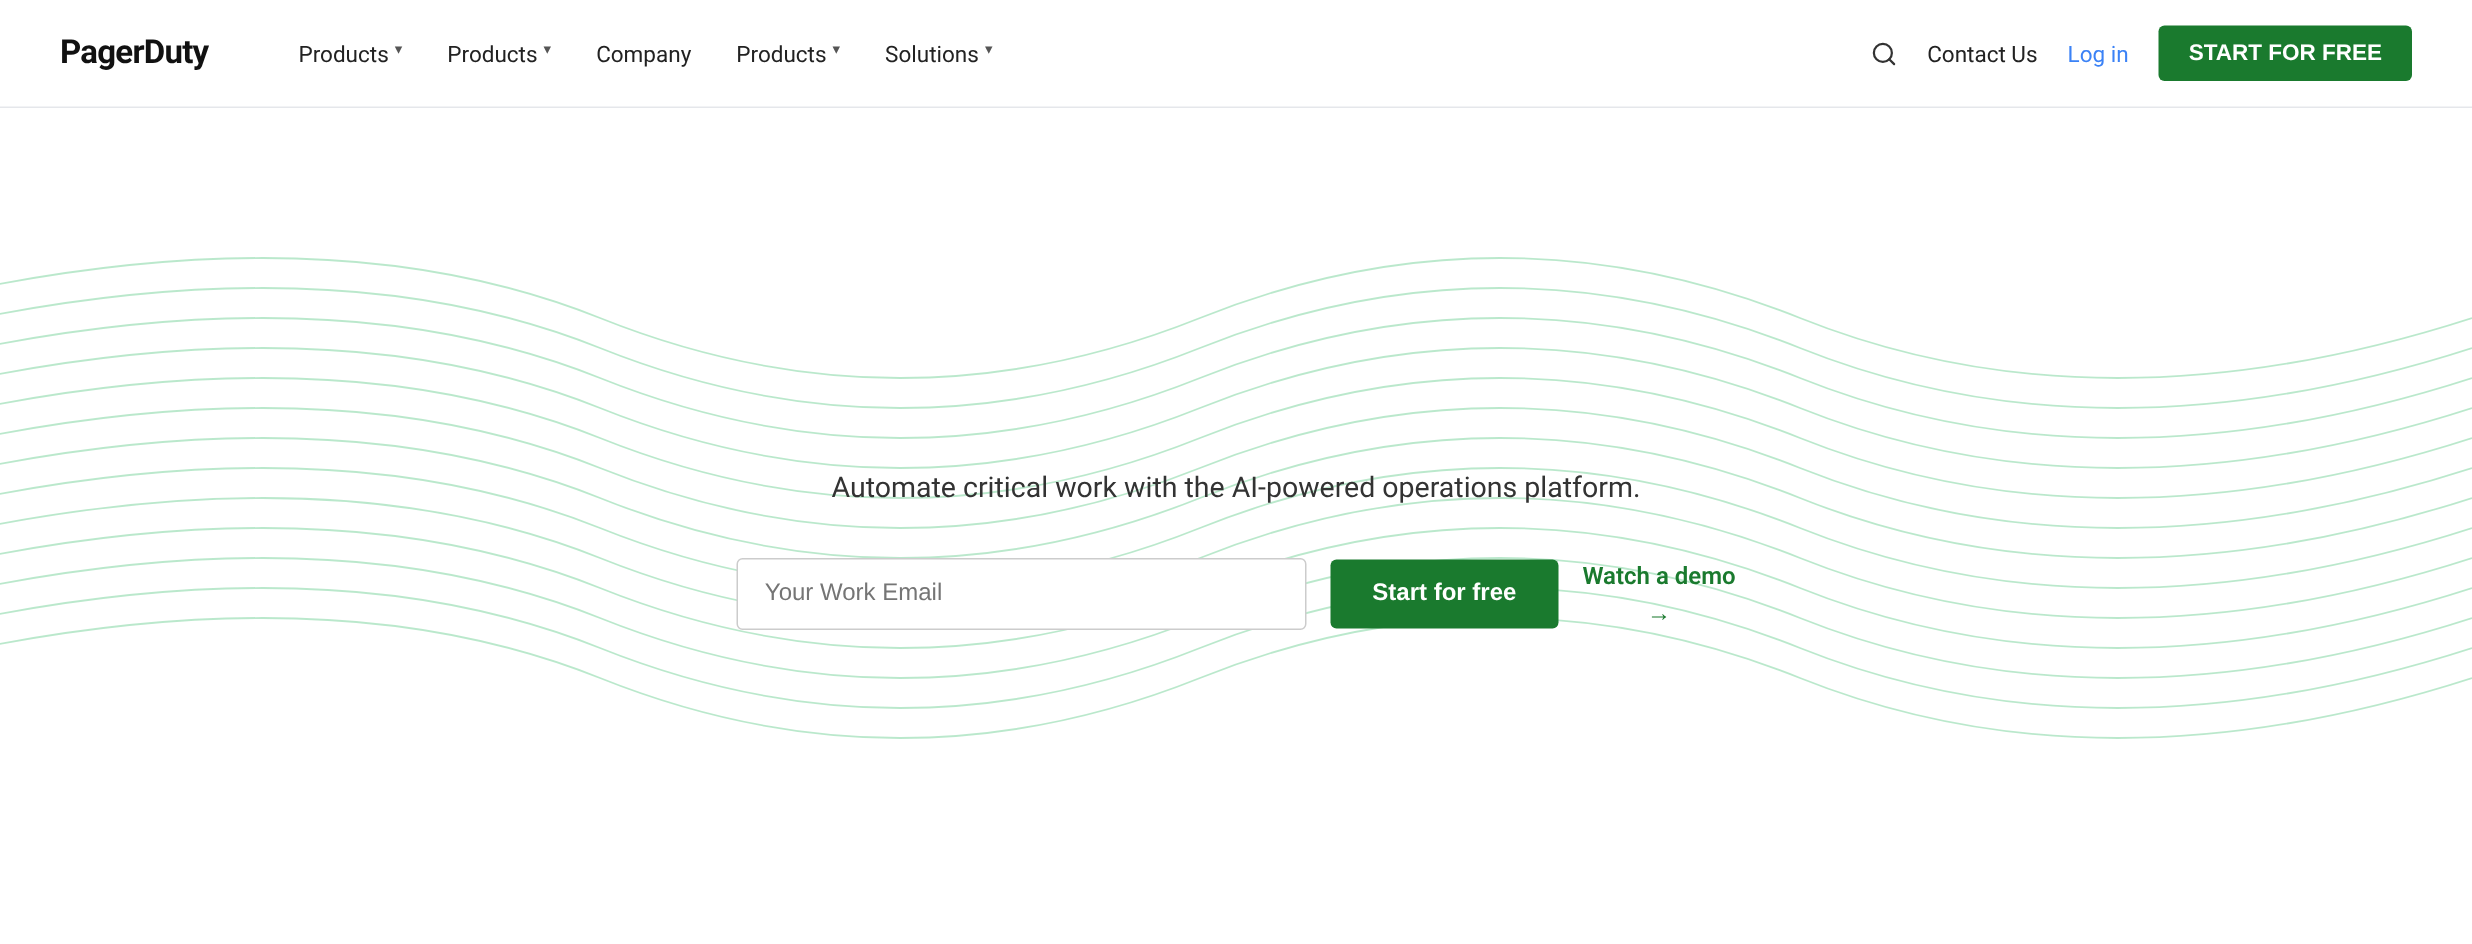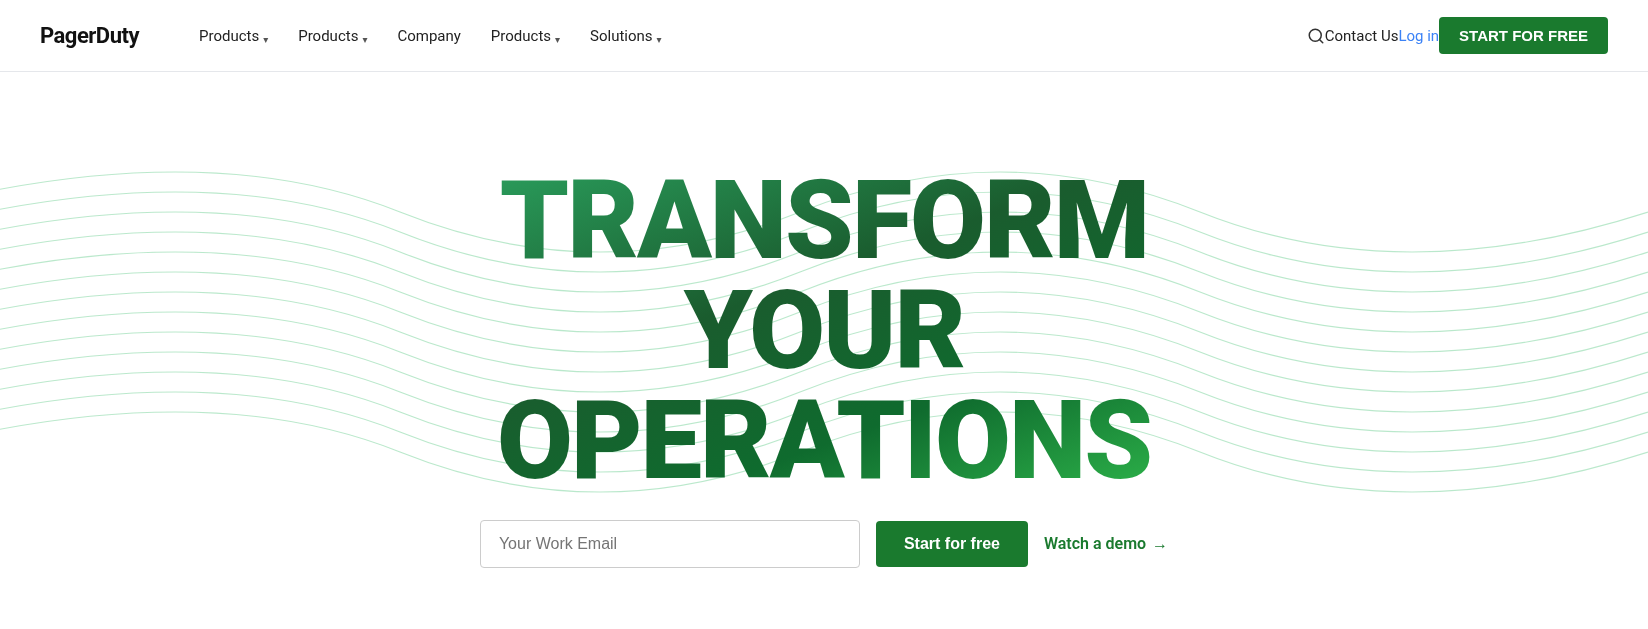--- a/index.html
+++ b/index.html
@@ -39,38 +39,39 @@
 
     nav {
       display: flex;
       align-items: center;
       gap: 6px;
       flex: 1;
     }
 
     .nav-item {
       display: flex;
-      align-items: flex-end;
+      align-items: flex-start;
       gap: 4px;
       padding: 8px 12px;
       font-size: 15px;
       color: #222;
       cursor: pointer;
       border-radius: 4px;
       white-space: nowrap;
     }
 
     .chevron {
       font-size: 10px;
       color: #555;
     }
 
     .header-right {
       display: flex;
       align-items: center;
+      gap: 20px;
     }
 
     .search-icon-btn {
       cursor: pointer;
       color: #333;
       font-size: 18px;
       display: flex;
       align-items: center;
     }
 
@@ -180,20 +181,21 @@
 
     .watch-demo-link {
       font-size: 16px;
       color: #1a7a2e;
       font-weight: 600;
       cursor: pointer;
       display: flex;
       align-items: center;
       gap: 6px;
       white-space: nowrap;
+      flex-direction: column;
     }
   </style>
 </head>
 <body>
 
 <header>
   <div class="logo">PagerDuty</div>
 
   <nav>
     <div class="nav-item">
@@ -245,26 +247,22 @@
       <path d="M-100,340 Q200,260 400,340 Q600,420 800,340 Q1000,260 1200,340 Q1400,420 1648,340"></path>
       <path d="M-100,180 Q200,100 400,180 Q600,260 800,180 Q1000,100 1200,180 Q1400,260 1648,180"></path>
       <path d="M-100,160 Q200,80 400,160 Q600,240 800,160 Q1000,80 1200,160 Q1400,240 1648,160"></path>
       <path d="M-100,360 Q200,280 400,360 Q600,440 800,360 Q1000,280 1200,360 Q1400,440 1648,360"></path>
       <path d="M-100,380 Q200,300 400,380 Q600,460 800,380 Q1000,300 1200,380 Q1400,460 1648,380"></path>
       <path d="M-100,140 Q200,60 400,140 Q600,220 800,140 Q1000,60 1200,140 Q1400,220 1648,140"></path>
     </g>
   </svg>
 
   <div class="hero-content">
-    <h1 class="hero-title">
-      <span>TRANSFORM</span><br>
-      <span>YOUR</span><br>
-      <span>OPERATIONS</span>
-    </h1>
-
+
+    <p class="hero-subtitle">Automate critical work with the AI-powered operations platform.</p>
 
     <div class="hero-cta">
       <input class="email-input" type="email" placeholder="Your Work Email" style="">
       <button class="start-free-hero-btn">Start for free</button>
       <span class="watch-demo-link">
         <span>Watch a demo</span>
         <span>→</span>
       </span>
     </div>
   </div>

